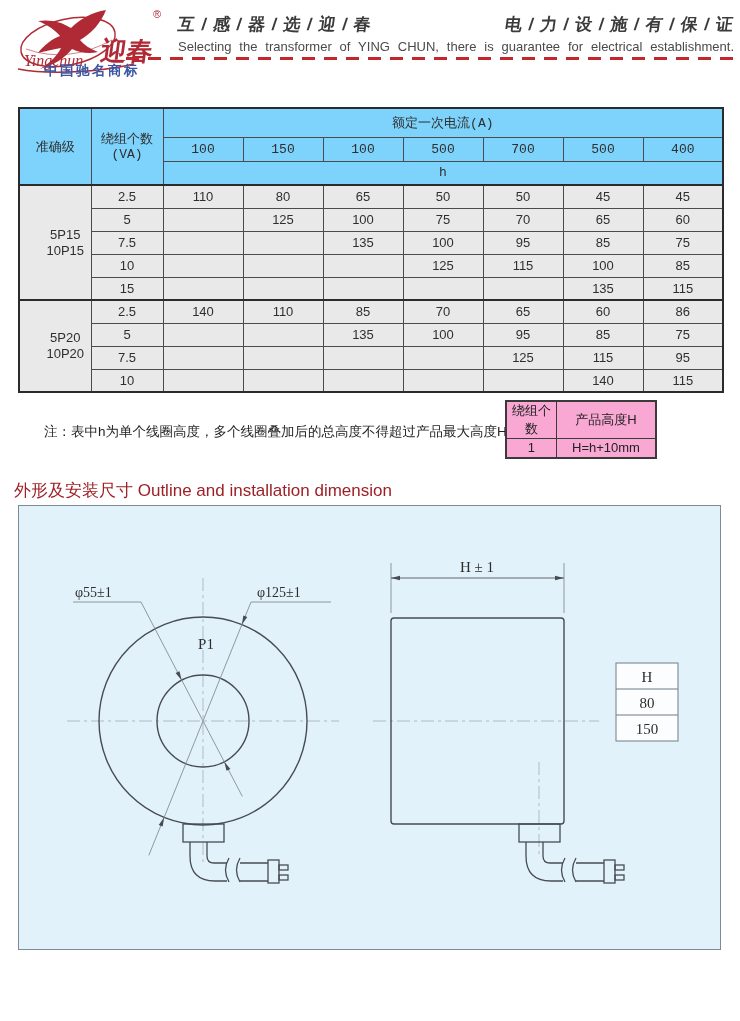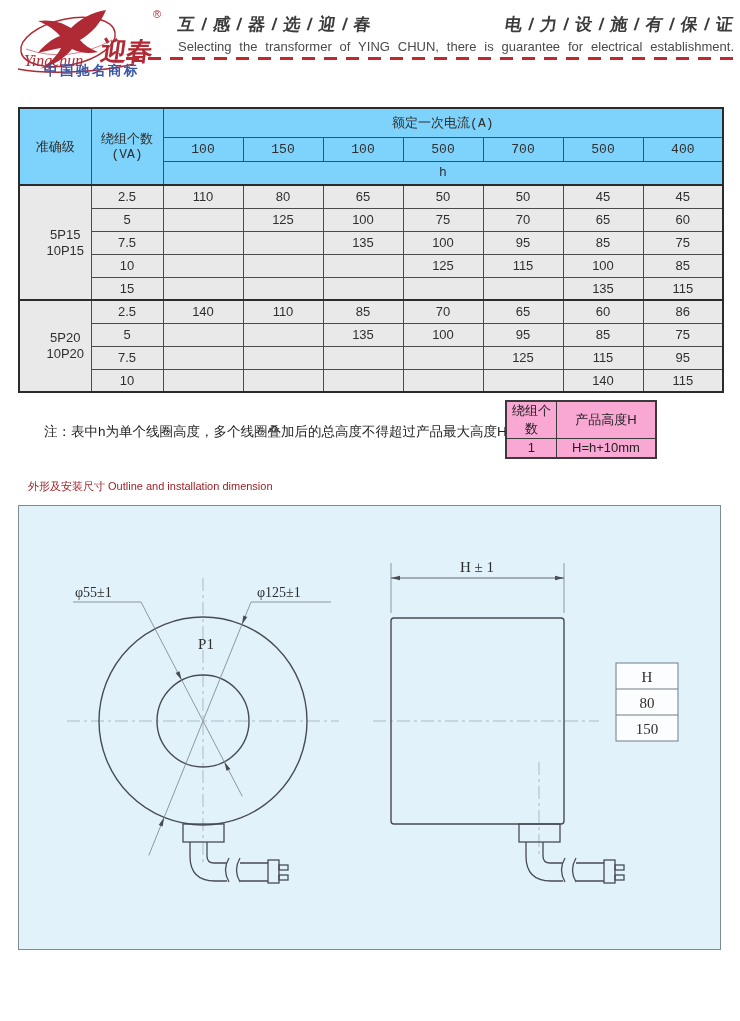--- a/index.html
+++ b/index.html
@@ -36,21 +36,21 @@
 
   
   .note { position:absolute; left:44px; top:423px; font-size:13.5px; color:#1f1f1f; }
   table.winding { position:absolute; left:505px; top:400px; width:152px; border-collapse:collapse;
                   border:2px solid #3a3a3a; background:#f9a8d4; }
   table.winding th, table.winding td { border:1px solid #3a3a3a; text-align:center; padding:0;
                   height:19px; font-size:13px; font-weight:normal; color:#222; }
   table.winding col.c1 { width:70px; } table.winding col.c2 { width:116px; }
 
   
-  .section-title { position:absolute; left:28px; top:479px; font-size:11px; color:#9e2026; }
+  .section-title { position:absolute; left:14px; top:479px; font-size:17px; color:#9e2026; }
   .drawing-box { position:absolute; left:18px; top:505px; width:703px; height:445px;
                  background:#e2f2fa; border:1px solid #7d8b96; }
   .drawing-box svg { display:block; }
   .ol   { stroke:#474c52; stroke-width:1.4; fill:none; }
   .thin { stroke:#868d94; stroke-width:0.9; fill:none; }
   .dim  { stroke:#60666c; stroke-width:1;   fill:none; }
   .cl   { stroke:#a9bcc9; stroke-width:1;   fill:none; stroke-dasharray:13 4 3 4; }
   .ah   { fill:#474c52; stroke:none; }
   text.dlab { font-family:"Liberation Serif", serif; font-size:14px; fill:#2d2d2d; }
   text.plab { font-family:"Liberation Serif", serif; font-size:15px; fill:#2d2d2d; }

